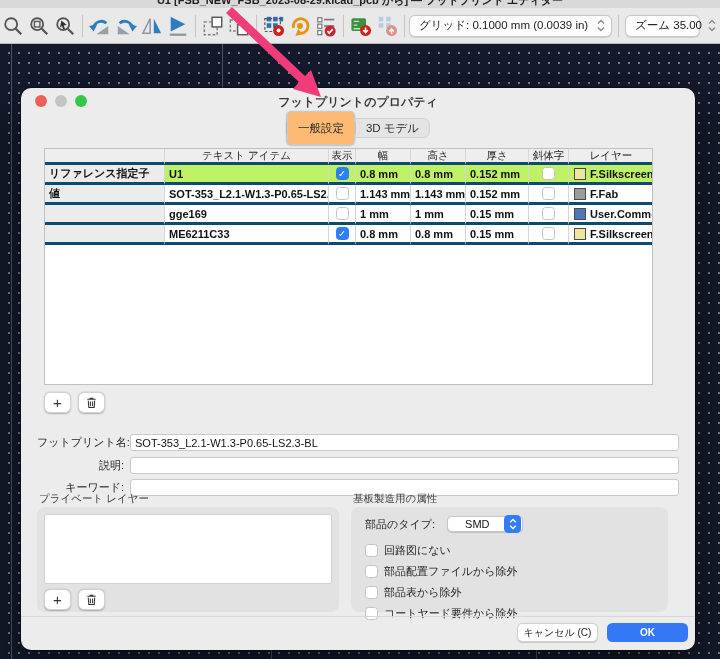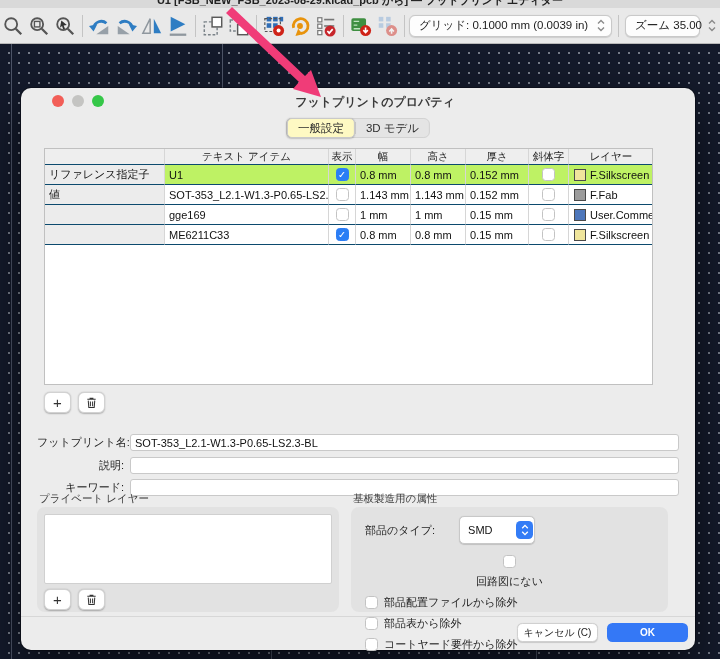--- a/index.html
+++ b/index.html
@@ -21,37 +21,37 @@
 
   
   .canvas { position:absolute; left:0; top:44px; width:720px; height:615px; background:#141a2b;
     background-image:radial-gradient(circle, #767c89 0.8px, transparent 1.1px);
     background-size:10px 10px; background-position:4px 4px; }
   .vline { position:absolute; width:1px; background:#4d5467; }
 
   
   .dialog { position:absolute; left:21px; top:88px; width:674px; height:562px; background:#ececec; border-radius:10px;
     box-shadow:0 18px 45px rgba(0,0,0,.55), 0 0 0 1px rgba(0,0,0,.25); z-index:5; }
-  .dlg-titlebar { position:absolute; left:17px; top:0; width:100%; height:26px; }
+  .dlg-titlebar { position:absolute; left:0; top:0; width:100%; height:26px; }
   .lights { position:absolute; left:14px; top:7px; display:flex; gap:8px; }
   .light { width:12px; height:12px; border-radius:50%; }
   .dlg-title { position:absolute; left:0; right:0; top:6px; text-align:center; font-size:12px; font-weight:bold; color:#3a3a3a; }
 
   .tabbar { position:absolute; top:30px; left:50%; transform:translateX(-50%); display:flex; align-items:center; height:20px;
     background:#e4e4e4; border:1px solid #d2d2d2; border-radius:6px; }
   .tab { font-size:11.5px; color:#2d2d2d; padding:0 10px; height:18px; display:flex; align-items:center; white-space:nowrap; }
-  .tab.selected { background:#fef9c3; border:1px solid #c9c9c9; border-radius:5px; box-shadow:0 0.5px 1.5px rgba(0,0,0,.18); height:20px; margin:-1px 0; }
+  .tab.selected { background:#fdba74; border:1px solid #c9c9c9; border-radius:5px; box-shadow:0 0.5px 1.5px rgba(0,0,0,.18); height:34px; margin:-1px 0; }
   .tab-div { width:1px; height:12px; background:#c2c2c2; }
 
   
   .ft-table { position:absolute; left:23px; top:60px; width:609px; height:237px; background:#fff; border:1px solid #c0c0c0; font-size:11px; color:#111; overflow:hidden; }
   .trow { display:grid; grid-template-columns:120px 164px 27px 55px 55px 63px 40px 85px; }
-  .trow > div { border-right:1px solid #d6d6d6; border-bottom:1px solid #0c4a6e; display:flex; align-items:center; overflow:hidden; white-space:nowrap; }
+  .trow > div { border-right:1px solid #d6d6d6; border-bottom:3px solid #0c4a6e; display:flex; align-items:center; overflow:hidden; white-space:nowrap; }
   .thead > div { height:16px; background:#eeeeee; justify-content:center; font-size:10.5px; color:#222; }
-  .tbody > div { height:20px; padding-left:4px; background:#fff; }
+  .tbody > div { height:20px; padding-left:4px; background:#fff;font-weight:bold; }
   .tbody > div.rowlabel { background:#ececec; }
   .tbody > div.center { justify-content:center; padding-left:0; }
   .trow.sel > div.data { background:#bef264; }
   .cb { width:13px; height:13px; border-radius:3.5px; background:#fff; border:1px solid #c3c3c3; display:flex; align-items:center; justify-content:center; font-size:9.5px; color:#fff; }
   .cb.on { background:#2b7ef5; border-color:#2b7ef5; }
   .cb.on::after { content:"✓"; font-weight:bold; line-height:1; }
   .lay-swatch { width:12px; height:12px; border:1px solid #4a4a4a; margin:0 4px 0 1px; flex:0 0 auto; }
 
   .small-btn { position:absolute; width:27px; height:21px; background:#fff; border:0.5px solid #d2d2d2; border-radius:6px;
     box-shadow:0 0.5px 1.5px rgba(0,0,0,.25); display:flex; align-items:center; justify-content:center; color:#333; }
@@ -61,23 +61,23 @@
   
   .fieldrow { position:absolute; left:16px; display:flex; align-items:center; width:642px;margin-top:8px; }
   .fieldrow .flabel { width:93px; text-align:right; font-size:11px; color:#1e1e1e; padding-right:6px; white-space:nowrap; flex:0 0 auto; }
   .fieldrow input { flex:1; height:17px; border:1px solid #c9c9c9; border-radius:3px; background:#fff; font-size:11px; padding:0 4px; color:#111; font-family:inherit; outline:none; }
 
   
   .grp-label { position:absolute; top:404px; font-size:10.5px; color:#3c3c3c; white-space:nowrap; }
   .grp-panel { position:absolute; top:419px; height:105px; background:#e2e2e2; border-radius:8px; }
   .listbox { position:absolute; left:7px; top:7px; width:288px; height:70px; background:#fff; border:1px solid #d0d0d0; border-radius:2px; }
   .fab-inner { padding:9px 14px; }
-  .type-row { display:flex; align-items:center; gap:24px;text-align:center; }
+  .type-row { display:flex; align-items:center; gap:12px;text-align:center; }
   .type-row .tlabel { font-size:11px; color:#1e1e1e; }
-  .select { height:28px; width:76px; background:#fff; border:0.5px solid #c8c8c8; border-radius:5px; display:flex; align-items:center; justify-content:space-between; padding-left:8px; font-size:11px; color:#111; box-shadow:0 0.5px 1px rgba(0,0,0,.15); }
+  .select { height:16px; width:76px; background:#fff; border:0.5px solid #c8c8c8; border-radius:5px; display:flex; align-items:center; justify-content:space-between; padding-left:17px; font-size:11px; color:#111; box-shadow:0 0.5px 1px rgba(0,0,0,.15); }
   .stepper { width:17px; height:18px; margin:1px; background:#337cf6; border-radius:4.5px; display:flex; align-items:center; justify-content:center; }
   .stepper svg { width:8px; height:12px; }
   .chkrow { display:flex; align-items:center; gap:6px; margin-top:6px; }
   .chkrow .cb { flex:0 0 auto; }
   .chkrow .clabel { font-size:11px; color:#1e1e1e; white-space:nowrap; }
 
   
   .dlg-divider { position:absolute; left:0; top:528px; width:100%; height:1px; background:#d7d7d7; }
   .btn { position:absolute; top:535px; height:19px; border-radius:5.5px; font-size:10px; display:flex; align-items:center; justify-content:center; }
   .btn-cancel { left:496px; width:81px; background:#fff; border:0.5px solid #d0d0d0; color:#1c1c1c; box-shadow:0 0.5px 1px rgba(0,0,0,.15); }
@@ -378,21 +378,21 @@
           <span class="tlabel">部品のタイプ:</span>
           <div class="select">
             <span>SMD</span>
             <span class="stepper">
                 <svg viewBox="0 0 8 13">
                   <path d="M1 4.5 L4 1.5 L7 4.5 M1 8.5 L4 11.5 L7 8.5" fill="none" stroke="#fff" stroke-width="1.5"></path>
                 </svg>
               </span>
           </div>
         </div>
-        <div class="chkrow" style="margin-top:11px;flex-direction:column;">
+        <div class="chkrow" style="margin-top:11px;">
           <span class="cb"></span>
           <span class="clabel">回路図にない</span>
         </div>
         <div class="chkrow">
           <span class="cb"></span>
           <span class="clabel">部品配置ファイルから除外</span>
         </div>
         <div class="chkrow">
           <span class="cb"></span>
           <span class="clabel">部品表から除外</span>

